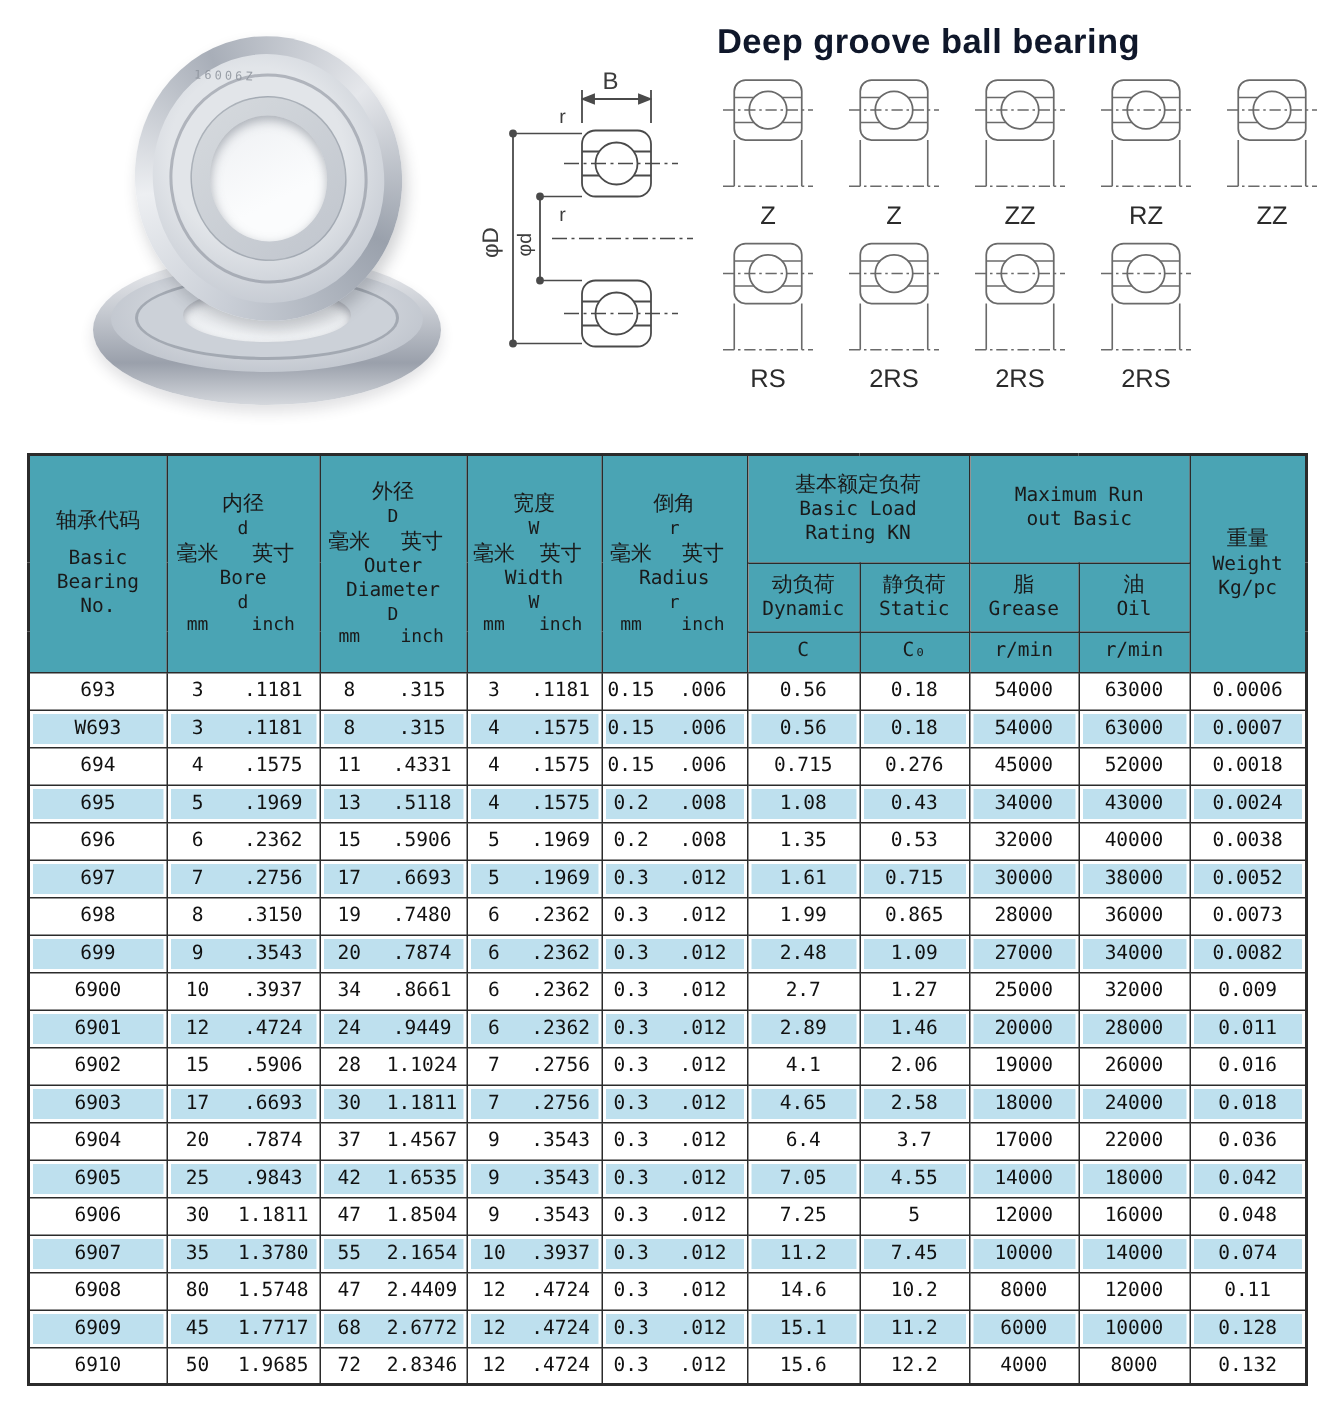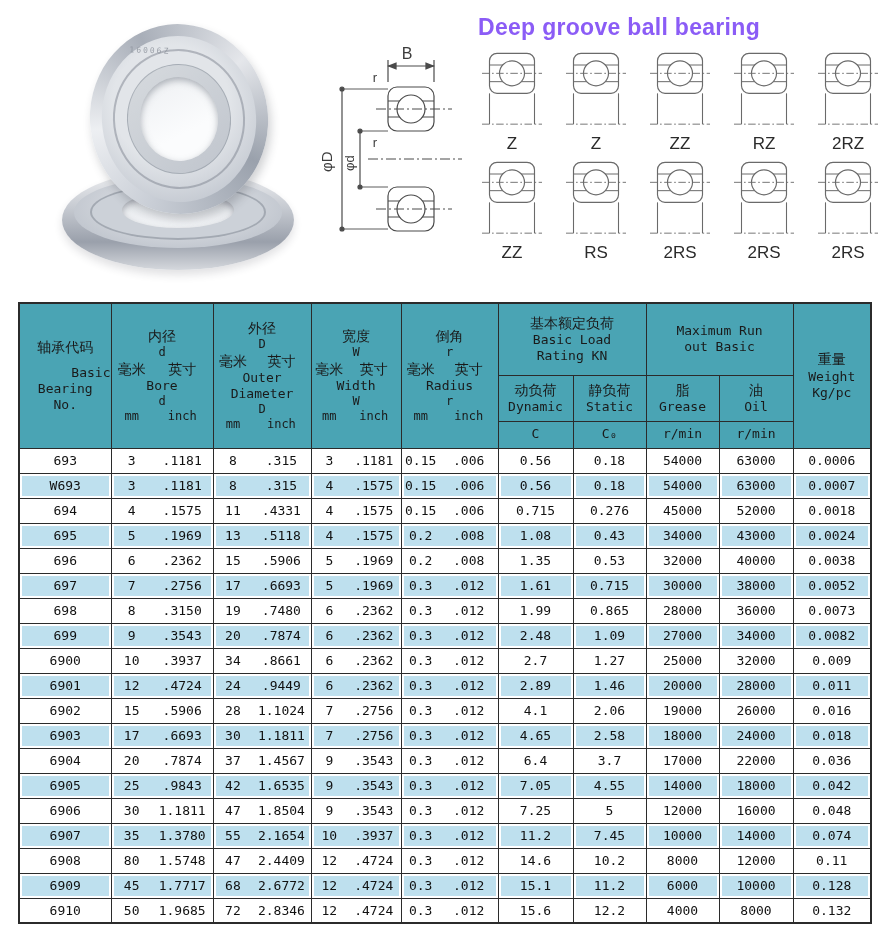--- a/index.html
+++ b/index.html
@@ -43,35 +43,35 @@
   .engraving { position: absolute; top: 10%; left: 27%; transform: rotate(9deg);
     font: 8px "DejaVu Sans Mono", monospace; color: #8d939c; letter-spacing: 2px; opacity: .85; }
 
   
   .cross-section { position: absolute; left: 292px; top: 16px; }
   .cross-section text { font-family: "Liberation Sans", sans-serif; fill: #3c3c3c; }
 
   
   .right-panel { position: absolute; left: 470px; top: 12px; width: 420px; }
   .page-title { margin: 2px 0 6px 8px; font: 600 23px "Liberation Sans", sans-serif;
-    color: #8b5cf6; letter-spacing: .3px; }
+    color: #0f172a; letter-spacing: .3px; }
   .types-grid { display: grid; grid-template-columns: repeat(5, 1fr); row-gap: 2px; }
   .type-fig { margin: 0; text-align: center; }
   .type-fig svg { width: 60px; height: 86px; display: block; margin: 0 auto; }
   .type-label { font: 17px "Liberation Sans", sans-serif; color: #2b2b2b; margin-top: 1px; }
 
   
   table.spec { border-collapse: collapse; table-layout: fixed; margin-left: 18px;
     width: 852px; border: 2px solid #2b2b2b; }
   .spec th, .spec td { border: 1px solid #2b2b2b; text-align: center; padding: 0; overflow: hidden; }
   .spec thead th { background: #4AA4B4; font-weight: normal; vertical-align: middle; padding: 2px 0; }
   .spec thead .zh { display: block; font: 14px "DejaVu Sans", sans-serif; line-height: 1.3; }
   .spec thead .sym { display: block; font: 12px "DejaVu Sans Mono", monospace; line-height: 1.2; }
   .spec thead .en { display: block; font: 13px "DejaVu Sans Mono", monospace; line-height: 1.25; }
-  .spec thead .gap { margin-top: 9px; text-align: right; }
+  .spec thead .gap { margin-top: 9px; }
   .spec thead .units { display: flex; font: 12px "DejaVu Sans Mono", monospace; line-height: 1.3; }
   .spec thead .units i { font-style: normal; }
   .spec thead .units .u1 { width: 40%; text-align: center; }
   .spec thead .units .u2 { width: 60%; text-align: center; }
   .hrow-top th { height: 72px; }
   .hrow-mid th { height: 46px; }
   .hrow-bot th { height: 27px; }
   .spec tbody td { height: 25px; font: 13px "DejaVu Sans Mono", monospace; color: #111; background: #ffffff; }
   .spec tbody tr.alt td { background: #BEE0EE; box-shadow: inset 0 0 0 2px #ffffff; }
   .spec td.pair { padding: 0; }
@@ -179,26 +179,20 @@
         <svg>
             <use href="#bicon"></use>
           </svg>
         <figcaption class="type-label">ZZ</figcaption>
       </figure>
       <figure class="type-fig">
         <svg>
             <use href="#bicon"></use>
           </svg>
         <figcaption class="type-label">RZ</figcaption>
-      </figure>
-      <figure class="type-fig">
-        <svg>
-            <use href="#bicon"></use>
-          </svg>
-        <figcaption class="type-label">2RZ</figcaption>
       </figure>
       <figure class="type-fig">
         <svg>
             <use href="#bicon"></use>
           </svg>
         <figcaption class="type-label">ZZ</figcaption>
       </figure>
       <figure class="type-fig">
         <svg>
             <use href="#bicon"></use>

